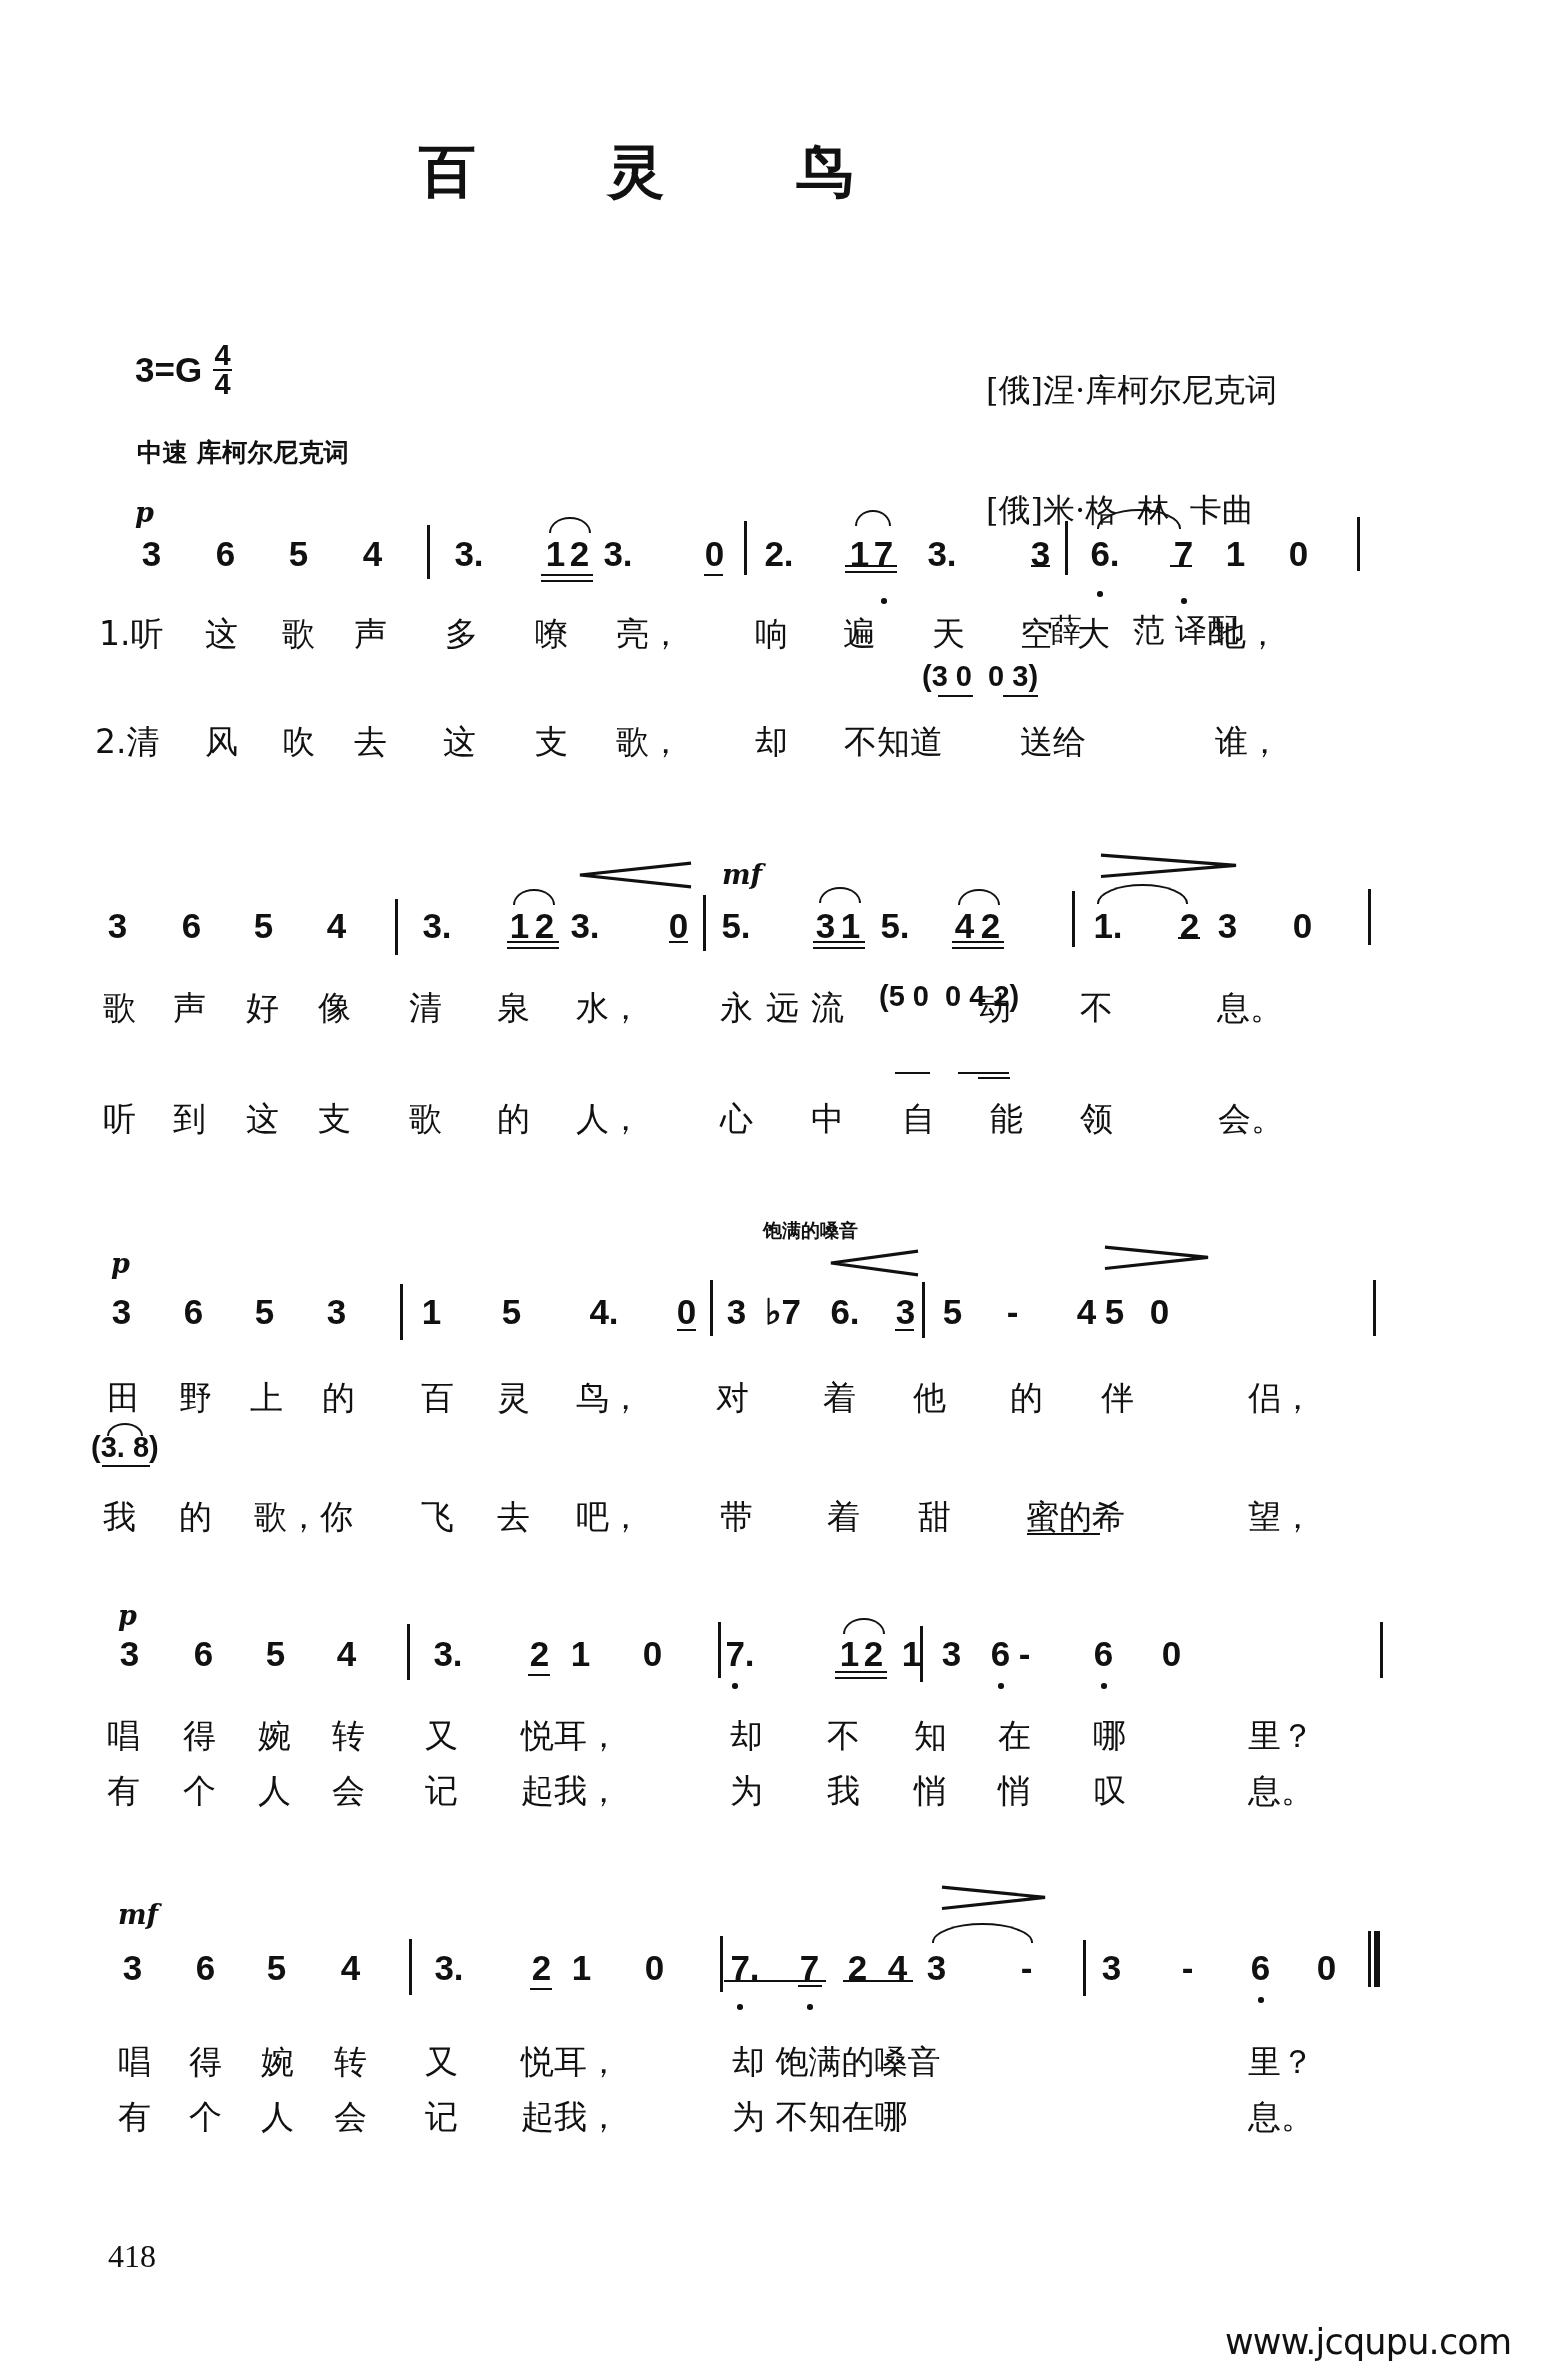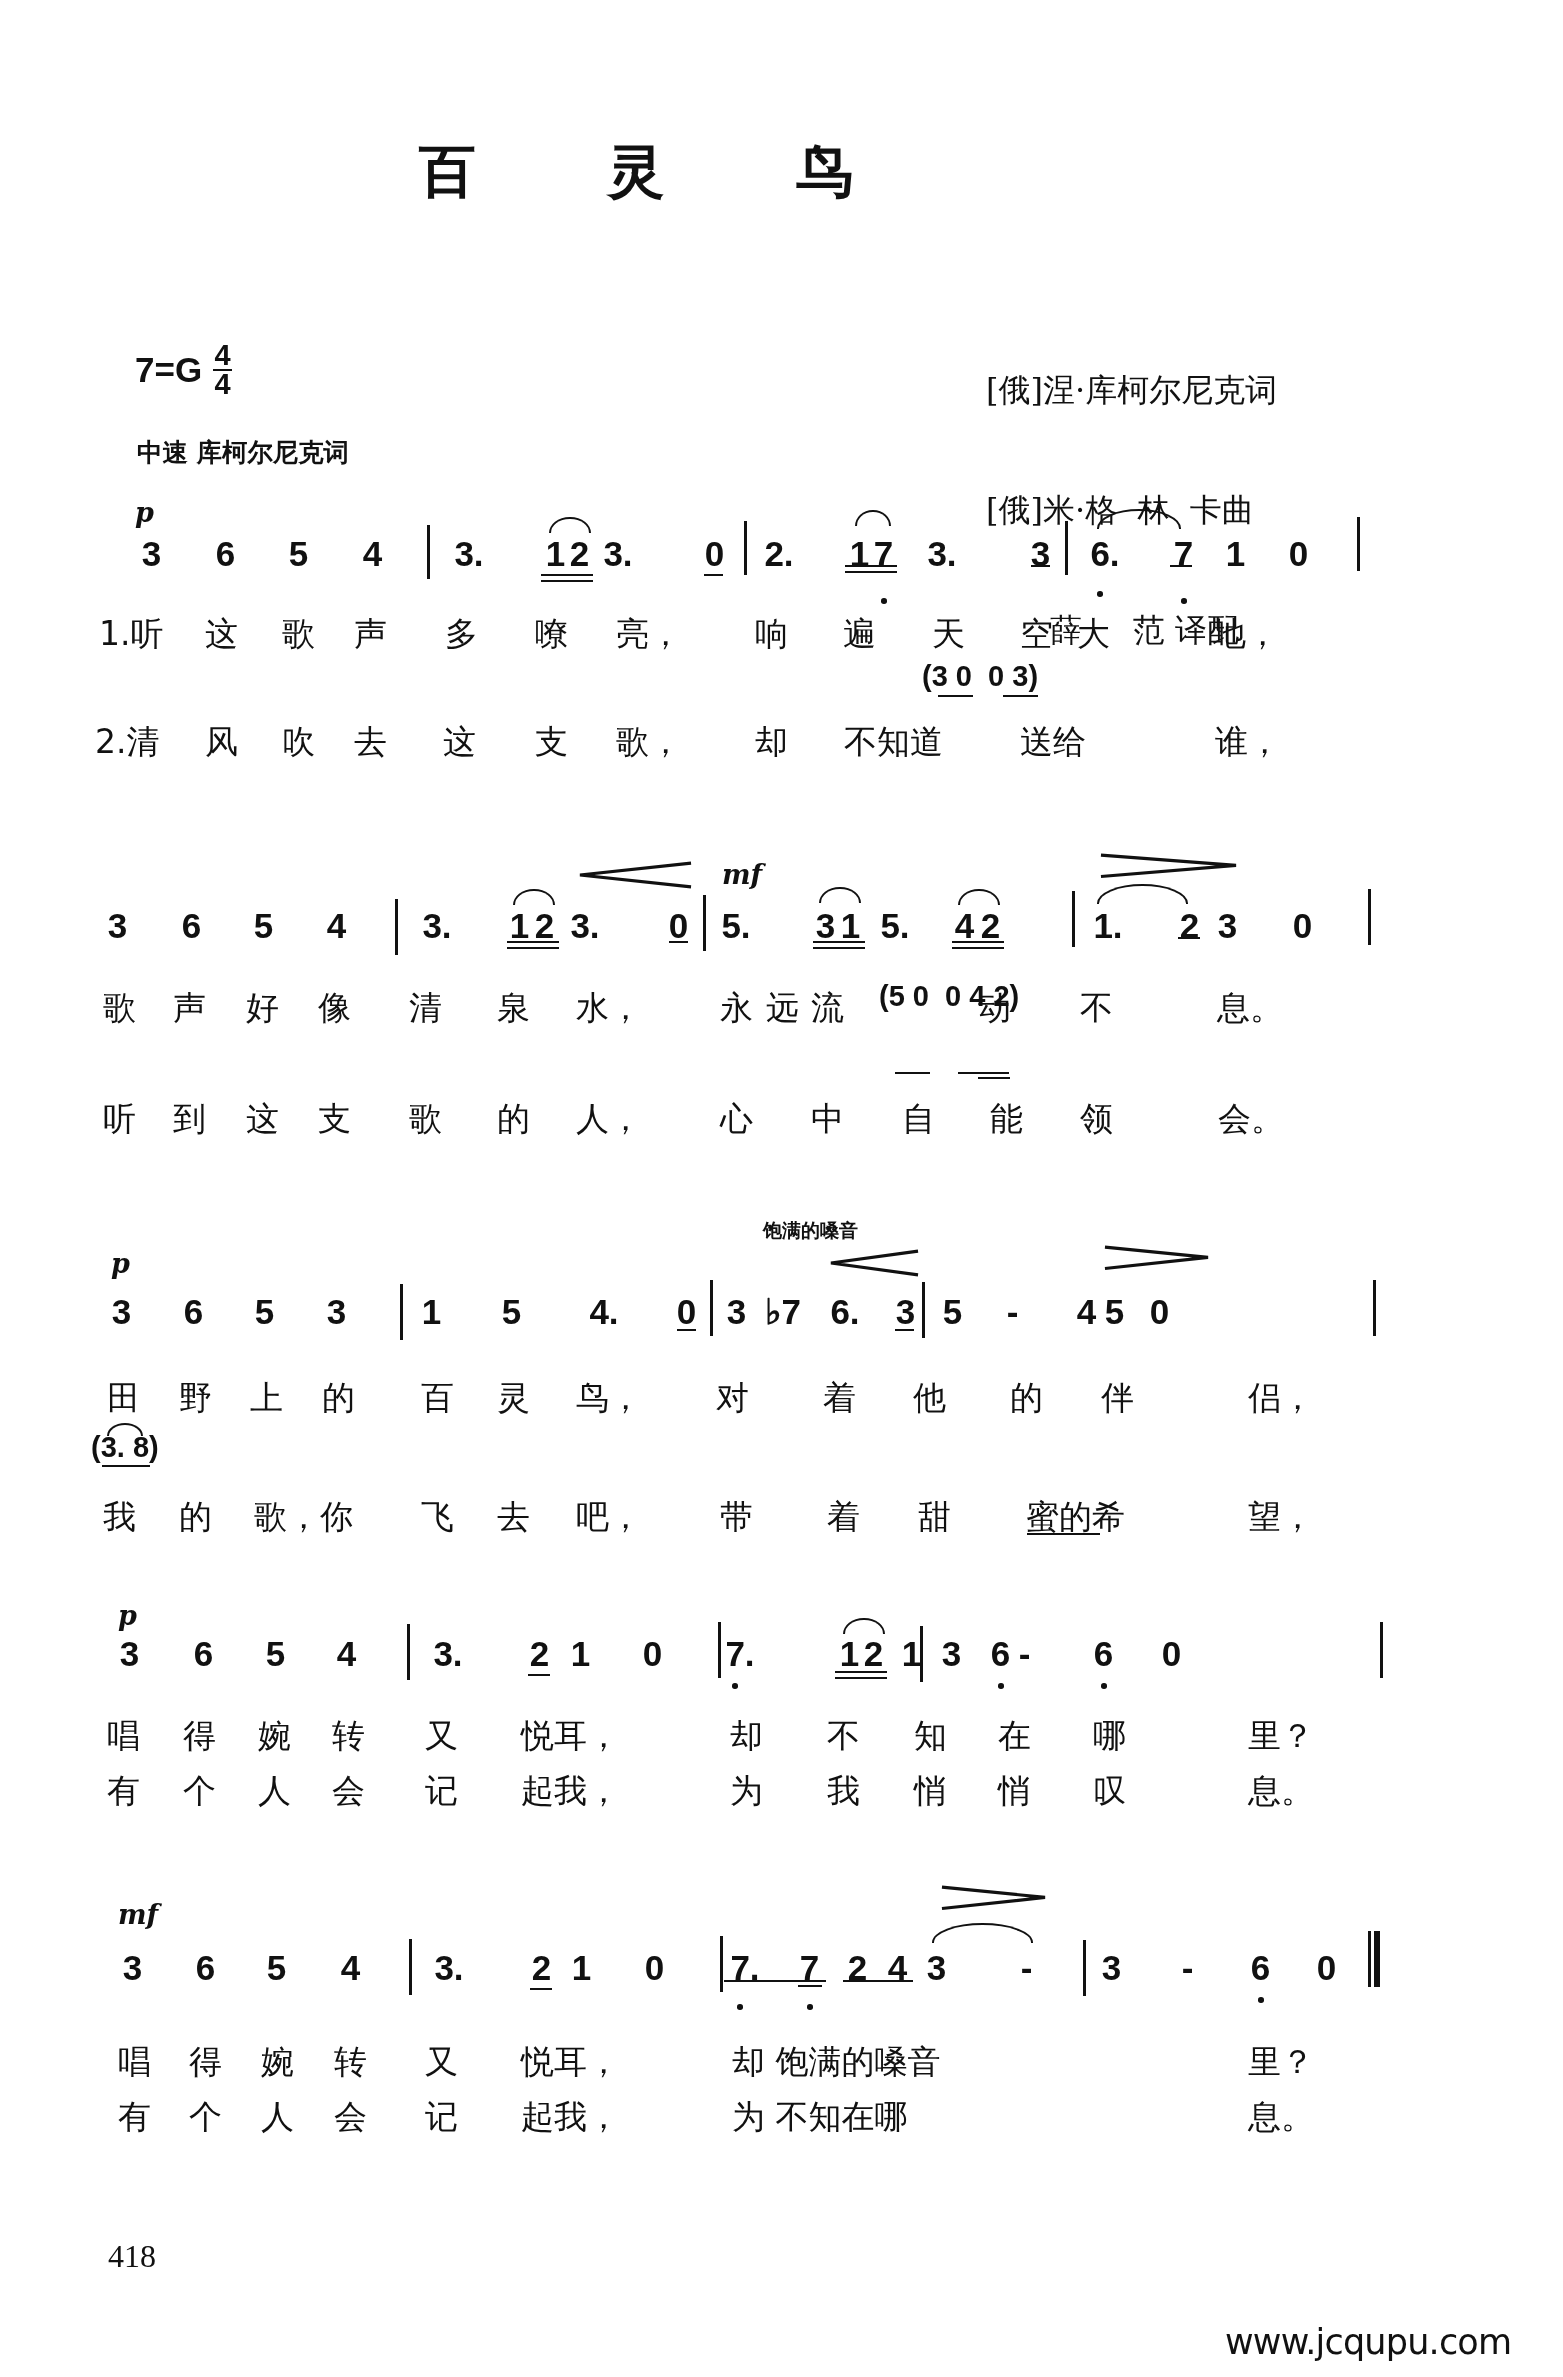--- a/index.html
+++ b/index.html
@@ -29,21 +29,21 @@
 
 <div class="abs title">百 灵 鸟</div>
 
 <div class="abs credits">
   <div>[俄]涅·库柯尔尼克词</div>
   <div>[俄]米·格  林  卡曲</div>
   <div style="padding-left:64px">薛     范 译配</div>
 </div>
 
 <div class="abs key">
-  <span>7=G</span>
+  <span>3=G</span>
   <span class="frac">
     <span>4</span>
     <span class="bar"></span>
     <span>4</span>
   </span>
 </div>
 
 <div class="abs tempo">中速  库柯尔尼克词</div>
 
 <div>

